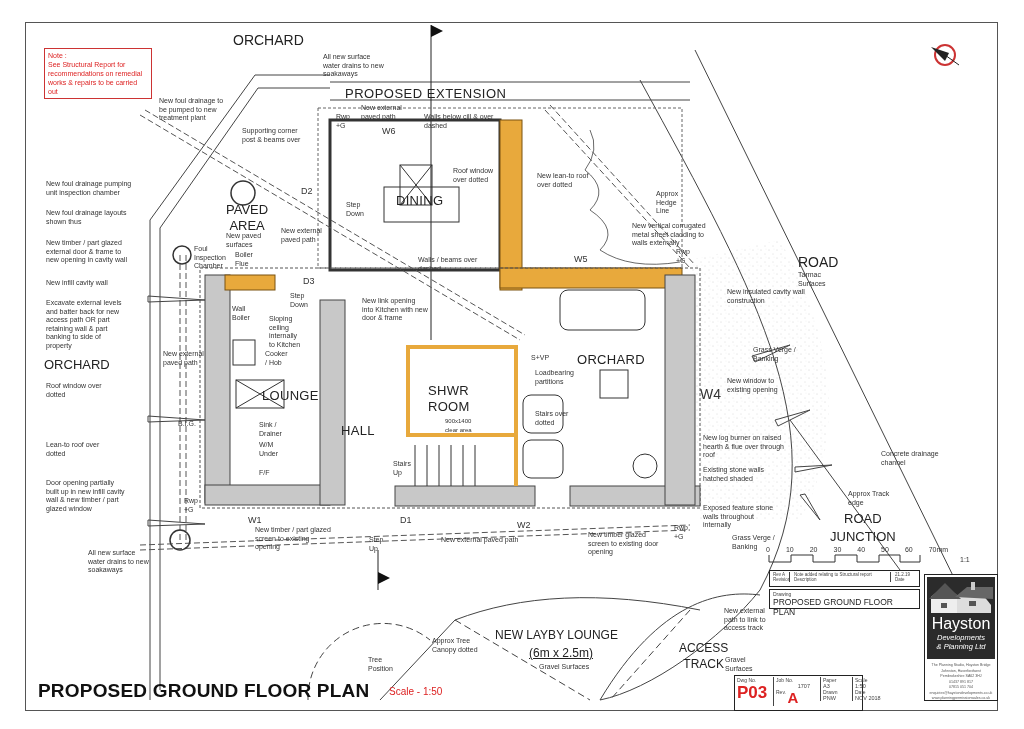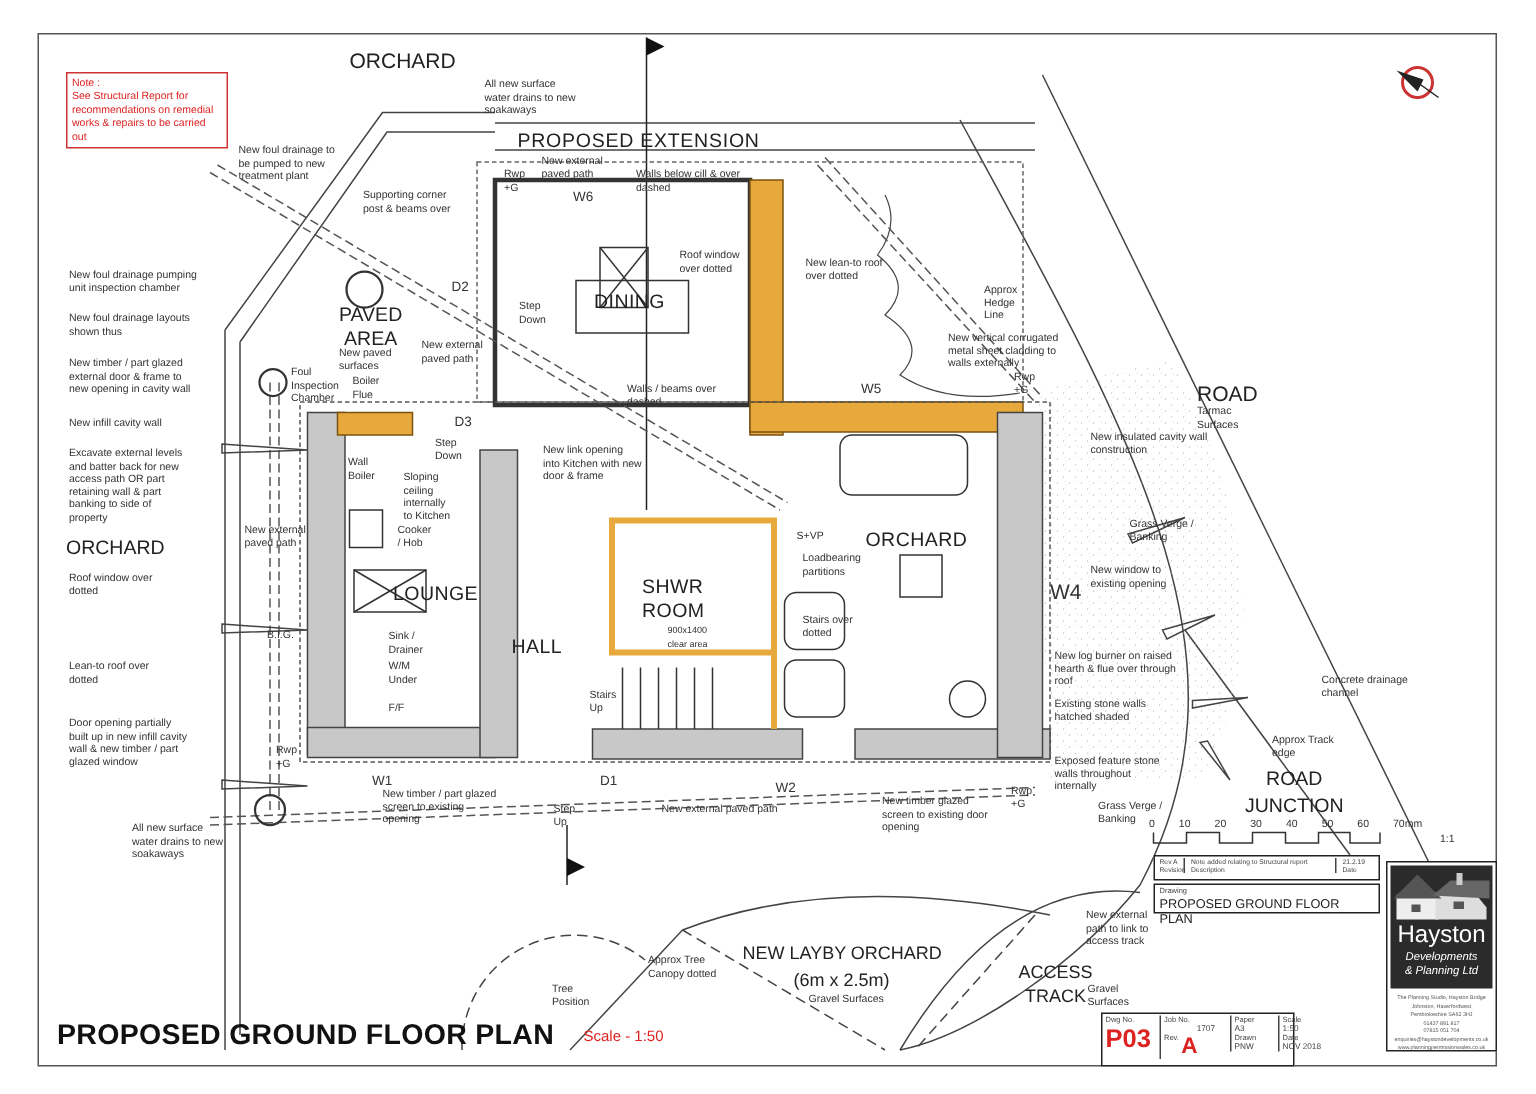--- a/index.html
+++ b/index.html
@@ -146,22 +146,22 @@
   <div class="big" style="left:233px;top:32px;">ORCHARD</div>
   <div class="big" style="left:44px;top:357px;font-size:13px;">ORCHARD</div>
   <div class="big" style="left:345px;top:86px;font-size:13px;letter-spacing:0.5px;">PROPOSED EXTENSION</div>
   <div class="big" style="left:226px;top:202px;font-size:13px;line-height:16px;white-space:pre-line;text-align:center;">PAVED
 AREA</div>
   <div class="big" style="left:798px;top:254px;">ROAD</div>
   <div class="lbl" style="left:798px;top:271px;">Tarmac
 Surfaces</div>
   <div class="big" style="left:830px;top:510px;font-size:13px;line-height:18px;white-space:pre-line;">ROAD
 JUNCTION</div>
-  <div class="big" style="left:495px;top:628px;font-size:12px;">NEW LAYBY ORCHARD</div>
-  <div class="big" style="left:529px;top:646px;font-size:12px;">(6m x 2.5m)</div>
+  <div class="big" style="left:495px;top:628px;font-size:12px;">NEW LAYBY LOUNGE</div>
+  <div class="big" style="left:529px;top:646px;font-size:12px;text-decoration:underline;">(6m x 2.5m)</div>
   <div class="lbl" style="left:539px;top:663px;">Gravel Surfaces</div>
   <div class="big" style="left:679px;top:640px;font-size:12px;line-height:16px;white-space:pre-line;">ACCESS
 TRACK</div>
   <div class="lbl" style="left:725px;top:656px;">Gravel
 Surfaces</div>
 
   <div class="room" style="left:396px;top:193px;">DINING</div>
   <div class="room" style="left:262px;top:388px;">LOUNGE</div>
   <div class="room" style="left:341px;top:423px;">HALL</div>
   <div class="room" style="left:428px;top:383px;white-space:pre-line;line-height:16px;">SHWR

